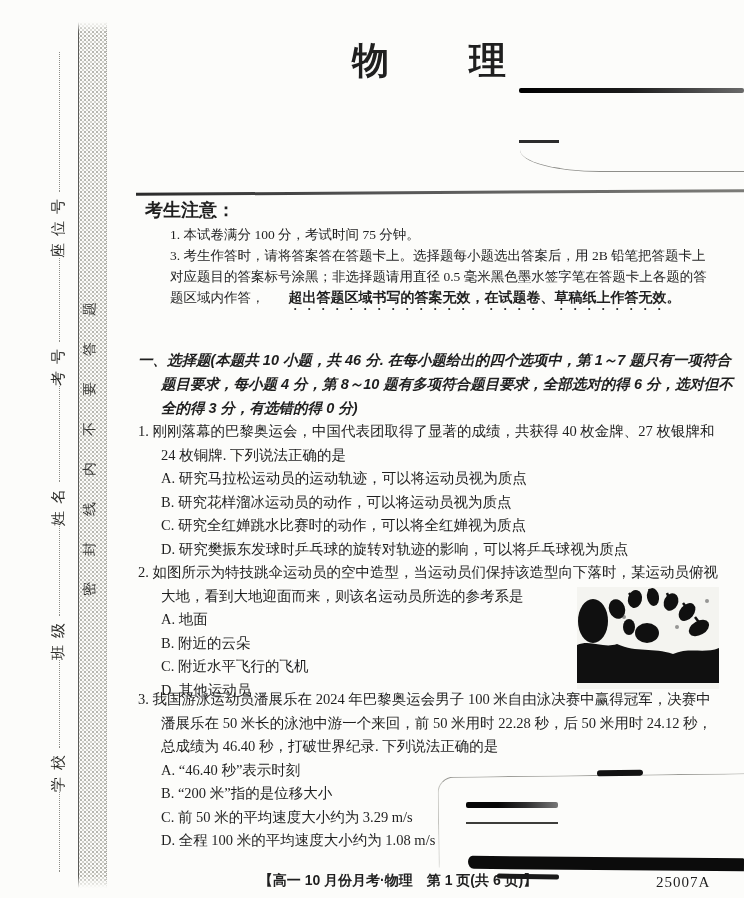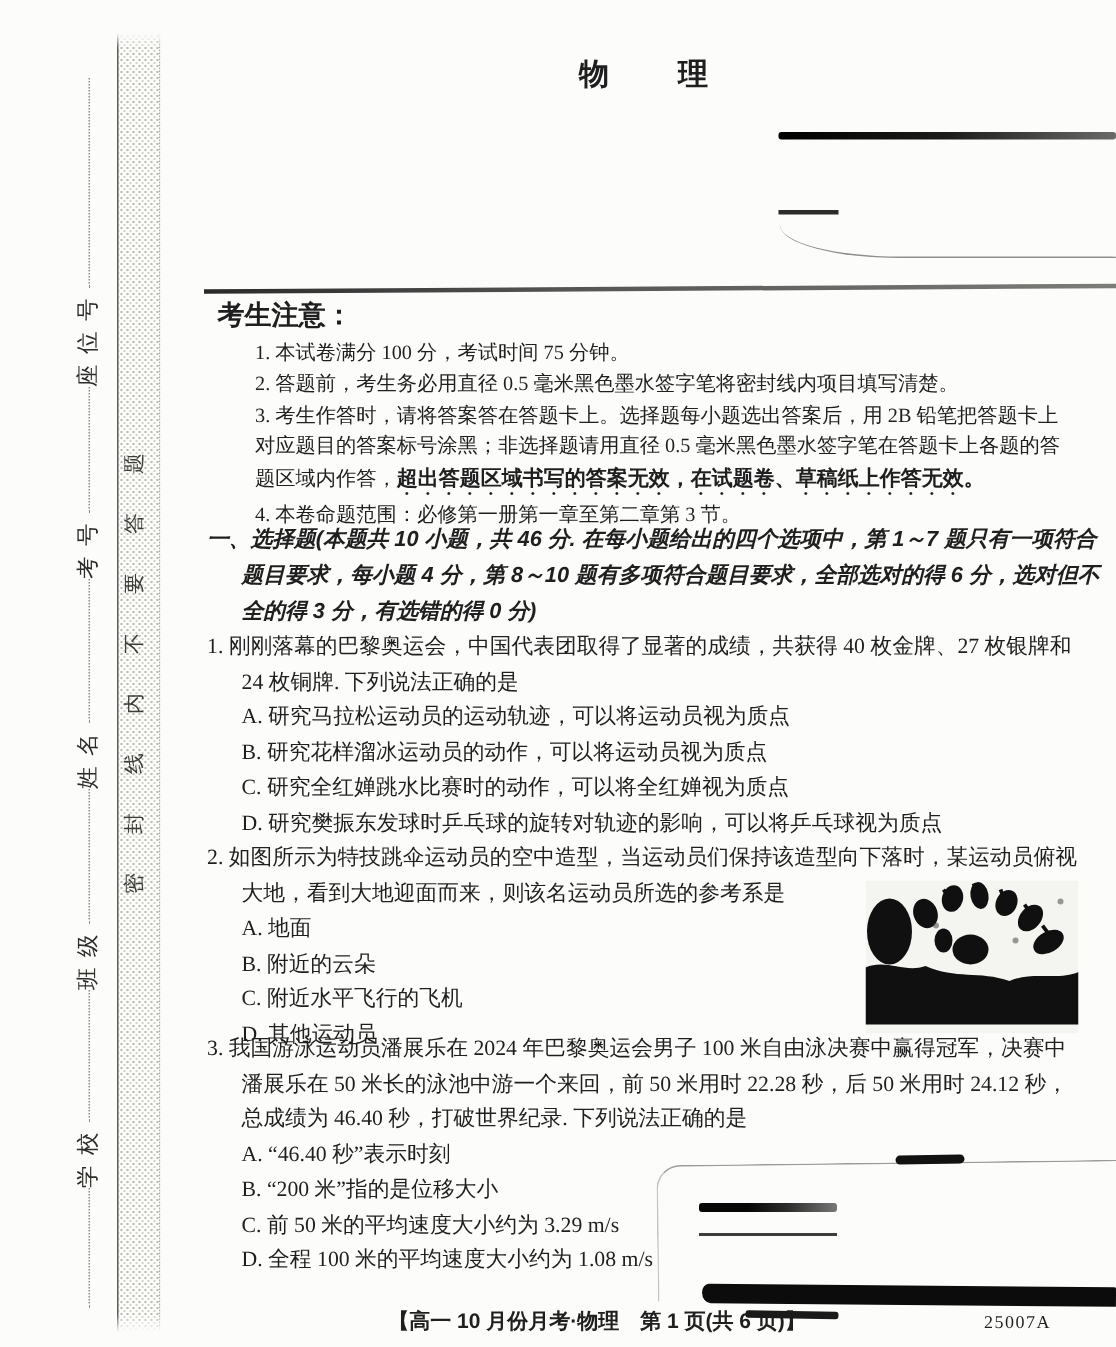--- a/index.html
+++ b/index.html
@@ -40,52 +40,52 @@
   .side-labels .dotline.grow{flex:1 1 auto;}
   .sp80{width:80px}.sp88{width:88px}.sp90{width:90px}.sp96{width:96px}.sp84{width:84px}
   
   .content{position:absolute; left:138px; top:0; width:584px;}
   .exam-title{
     margin:27px 0 0 0; text-align:center;
     font-size:22px; font-weight:bold; letter-spacing:1px;
   }
   .subject-title{
     margin:36px 0 0 0; text-align:center;
-    font-size:20px; font-weight:bold; letter-spacing:2px;
+    font-size:37px; font-weight:bold; letter-spacing:2px;
   }
   .notice{position:absolute; top:198px; left:7px; width:572px;}
   .notice-heading{
     font-family:"Liberation Sans","DejaVu Sans",sans-serif;
     font-weight:bold; font-size:18px; margin:0;
   }
   .notice-items{margin:3px 0 0 25px; font-size:13.5px; line-height:20.8px;}
   .notice-items p{margin:0;}
   .notice-em{
     font-family:"Liberation Sans","DejaVu Sans",sans-serif; font-weight:bold; font-size:14px;
     -webkit-text-emphasis:filled dot #1f1f1f; text-emphasis:filled dot #1f1f1f;
-    -webkit-text-emphasis-position:under; text-emphasis-position:under right;
+    -webkit-text-emphasis-position:under; text-emphasis-position:under right;margin-left:24px;
   }
   .section-head{
     position:absolute; top:348px; left:0; width:584px; margin:0;
     font-family:"Liberation Sans","DejaVu Sans",sans-serif;
     font-weight:bold; font-size:14.5px; line-height:24px;
     padding-left:23px; text-indent:-23px;font-style:italic;
   }
   .question{position:absolute; left:0; width:584px; font-size:14.5px; line-height:23.5px;}
   .q1{top:420px;} .q2{top:561px;} .q3{top:688px;}
   .stem{margin:0; padding-left:23px; text-indent:-23px;}
   .opt{padding-left:23px;}
   
   .figure2{position:absolute; left:577px; top:587px; width:142px; height:102px;}
   
   .footer-text{
     position:absolute; left:118px; top:872px; width:560px; text-align:center;
     font-family:"Liberation Sans","DejaVu Sans",sans-serif; font-weight:bold; font-size:14px;
   }
-  .page-code{position:absolute; left:656px; top:874px; font-size:12px; letter-spacing:1px;}
+  .page-code{position:absolute; left:656px; top:874px; font-size:15px; letter-spacing:1px;}
   
   .art{position:absolute; pointer-events:none;}
   .a1{left:519px; top:88px;  width:225px; height:5px;  background:linear-gradient(to right,#000,#1c1c1c 50%,#6a6a6a); border-radius:2px;}
   .a2{left:519px; top:140px; width:40px;  height:2.5px; background:#2c2c2c;}
   .a3{left:520px; top:147px; width:224px; height:24px; border-bottom:1px solid #8e8e8a; border-bottom-left-radius:80px 22px;}
   .a4{left:136px; top:191px; width:608px; height:2.5px; background:linear-gradient(to right,#2a2a2a,#555 40%,#7c7c78); transform:rotate(-0.35deg);}
   .a5{left:438px; top:775px; width:306px; height:90px; border-top:1.5px solid #9b9b96; border-left:1px solid #c4c4bf; border-top-left-radius:16px; transform:rotate(-0.7deg);}
   .a6{left:597px; top:770px; width:46px;  height:6px;  background:#121212; border-radius:3px; transform:rotate(-1deg);}
   .a7{left:466px; top:802px; width:92px;  height:6px;  background:linear-gradient(to right,#060606 35%,#2e2e2e 65%,#777); border-radius:2px;}
   .a8{left:466px; top:822px; width:92px;  height:2px;  background:#3d3d3a;}
@@ -115,23 +115,21 @@
   </div>
 
   <div class="content">
 
     <h2 class="subject-title">物　　理</h2>
 
     <div class="notice">
       <p class="notice-heading">考生注意：</p>
       <div class="notice-items">
         <p>1. 本试卷满分 100 分，考试时间 75 分钟。</p>
-        <p>2. 答题前，考生务必用直径 0.5 毫米黑色墨水签字笔将密封线内项目填写清楚。</p>
         <p><span>3. 考生作答时，请将答案答在答题卡上。选择题每小题选出答案后，用 2B 铅笔把答题卡上对应题目的答案标号涂黑；非选择题请用直径 0.5 毫米黑色墨水签字笔在答题卡上各题的答题区域内作答，</span><span class="notice-em">超出答题区域书写的答案无效，在试题卷、草稿纸上作答无效。</span></p>
-        <p>4. 本卷命题范围：必修第一册第一章至第二章第 3 节。</p>
       </div>
     </div>
 
     <p class="section-head">一、选择题(本题共 10 小题，共 46 分. 在每小题给出的四个选项中，第 1～7 题只有一项符合题目要求，每小题 4 分，第 8～10 题有多项符合题目要求，全部选对的得 6 分，选对但不全的得 3 分，有选错的得 0 分)</p>
 
     <div class="question q1">
       <p class="stem">1. 刚刚落幕的巴黎奥运会，中国代表团取得了显著的成绩，共获得 40 枚金牌、27 枚银牌和 24 枚铜牌. 下列说法正确的是</p>
       <div class="opt">A. 研究马拉松运动员的运动轨迹，可以将运动员视为质点</div>
       <div class="opt">B. 研究花样溜冰运动员的动作，可以将运动员视为质点</div>
       <div class="opt">C. 研究全红婵跳水比赛时的动作，可以将全红婵视为质点</div>

